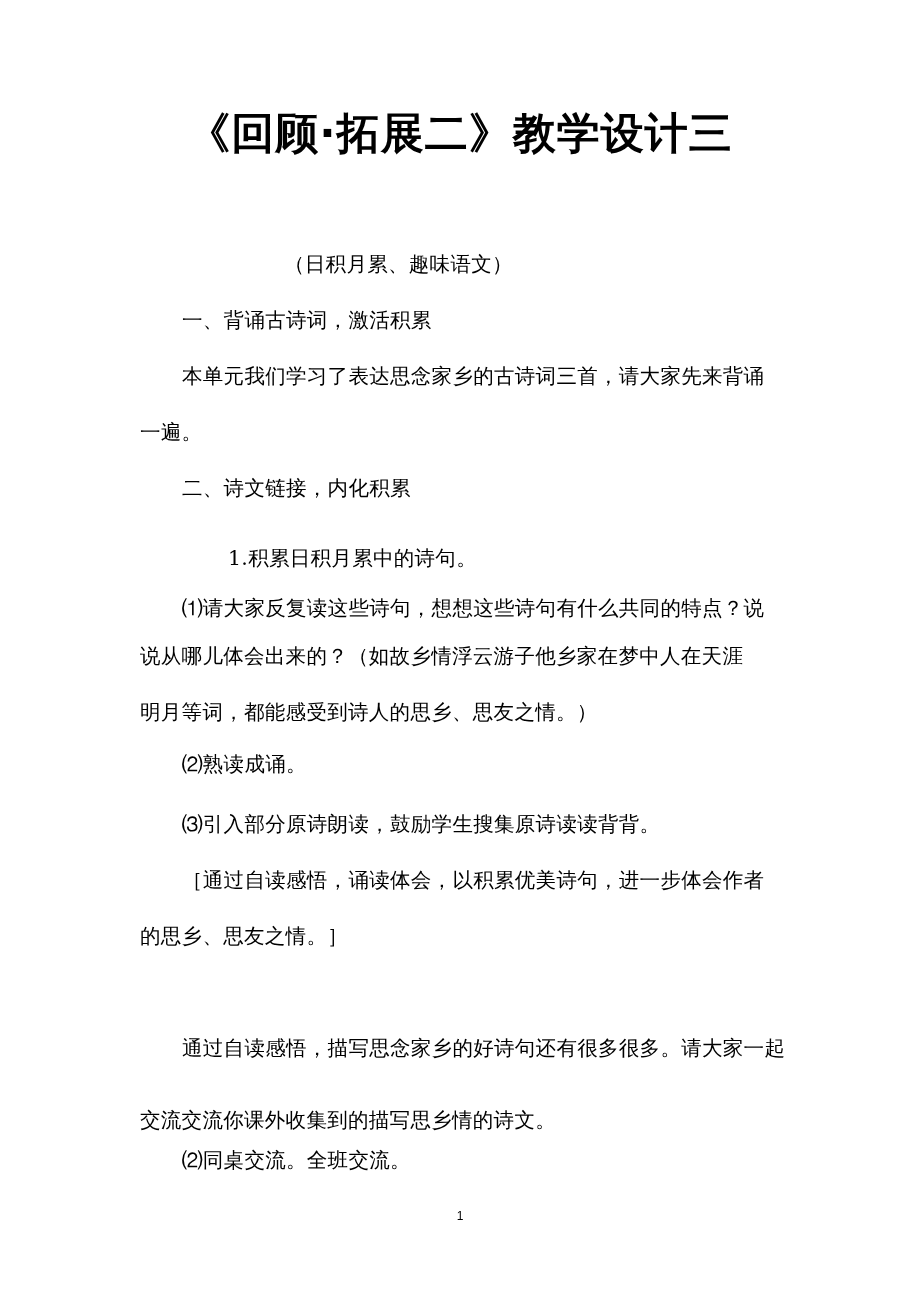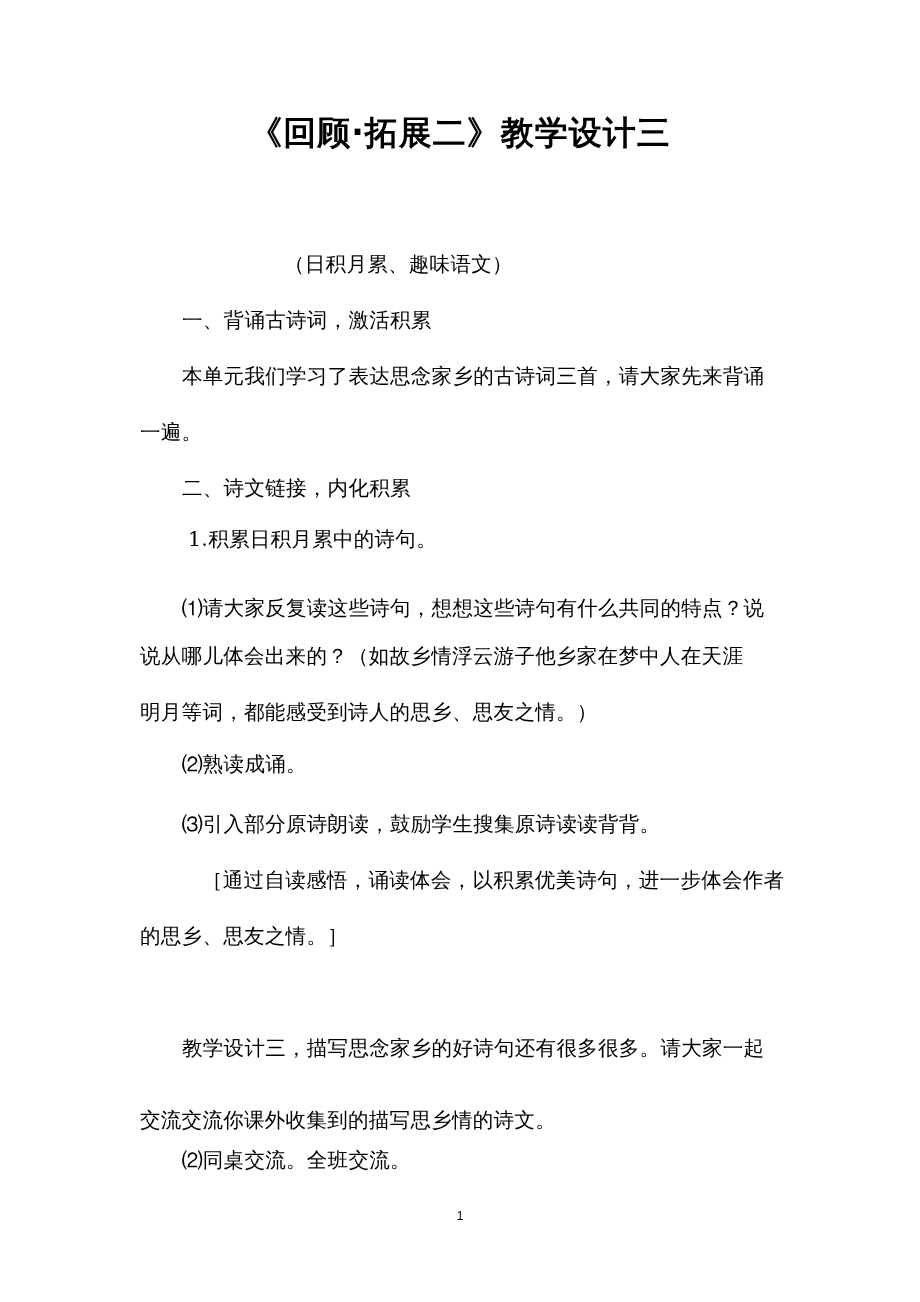--- a/index.html
+++ b/index.html
@@ -23,21 +23,21 @@
       background: #ffffff;
     }
     .title {
       position: absolute;
       left: 0;
       top: 108px;
       width: 920px;
       text-align: center;
       font-family: "DejaVu Sans", "Liberation Sans", sans-serif;
       font-weight: bold;
-      font-size: 33px;
+      font-size: 43px;
       line-height: 50px;
       letter-spacing: 1px;
     }
     .line {
       position: absolute;
       left: 140px;
       width: 650px;
       font-size: 20.5px;
       line-height: 28px;
       white-space: nowrap;
@@ -66,34 +66,34 @@
 
   <div class="line subtitle" style="top:250px;">（日积月累、趣味语文）</div>
 
   <div class="line indent" style="top:362px;">本单元我们学习了表达思念家乡的古诗词三首，请大家先来背诵</div>
 
   <div class="line indent" style="top:306px;">一、背诵古诗词，激活积累</div>
   <div class="line" style="top:418px;">一遍。</div>
 
   <div class="line indent" style="top:474px;">二、诗文链接，内化积累</div>
 
-  <div class="line indent-sm" style="top:525px;">1.积累日积月累中的诗句。</div>
+  <div class="line indent-sm" style="top:544px;margin-left:40px;">1.积累日积月累中的诗句。</div>
 
   <div class="line indent" style="top:586px;margin-top:8px;">⑴请大家反复读这些诗句，想想这些诗句有什么共同的特点？说</div>
   <div class="line" style="top:642px;">说从哪儿体会出来的？（如故乡情浮云游子他乡家在梦中人在天涯</div>
   <div class="line" style="top:698px;">明月等词，都能感受到诗人的思乡、思友之情。）</div>
 
   <div class="line indent" style="top:750px;">⑵熟读成诵。</div>
 
   <div class="line indent" style="top:810px;">⑶引入部分原诗朗读，鼓励学生搜集原诗读读背背。</div>
 
-  <div class="line indent" style="top:866px;margin-left:20px;">［通过自读感悟，诵读体会，以积累优美诗句，进一步体会作者</div>
+  <div class="line indent" style="top:866px;">［通过自读感悟，诵读体会，以积累优美诗句，进一步体会作者</div>
   <div class="line" style="top:922px;">的思乡、思友之情。］</div>
 
 
-  <div class="line indent" style="top:1034px;">教学设计三，描写思念家乡的好诗句还有很多很多。请大家一起</div>
+  <div class="line indent" style="top:1034px;">通过自读感悟，描写思念家乡的好诗句还有很多很多。请大家一起</div>
   <div class="line" style="top:1090px;margin-top:16px;">交流交流你课外收集到的描写思乡情的诗文。</div>
 
   <div class="line indent" style="top:1146px;">⑵同桌交流。全班交流。</div>
 
   <div class="page-number">1</div>
 
 </div>
 
 </body></html>

